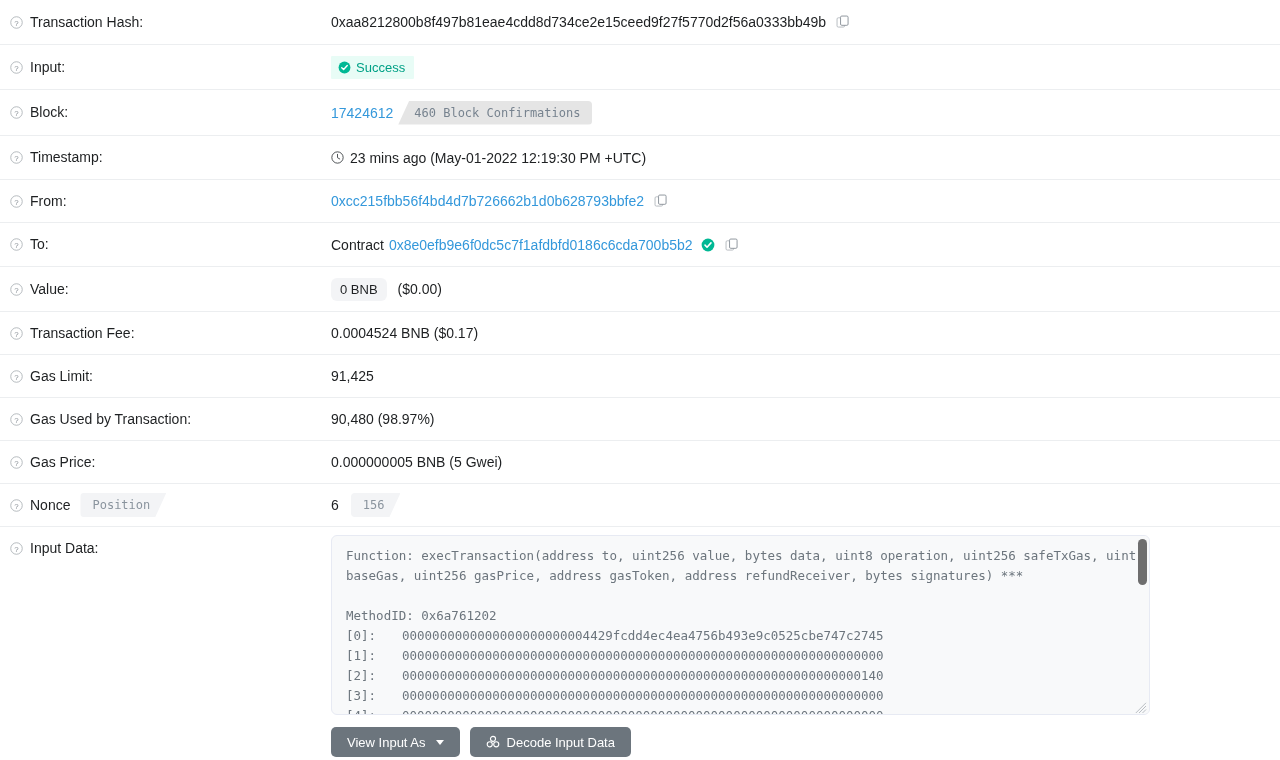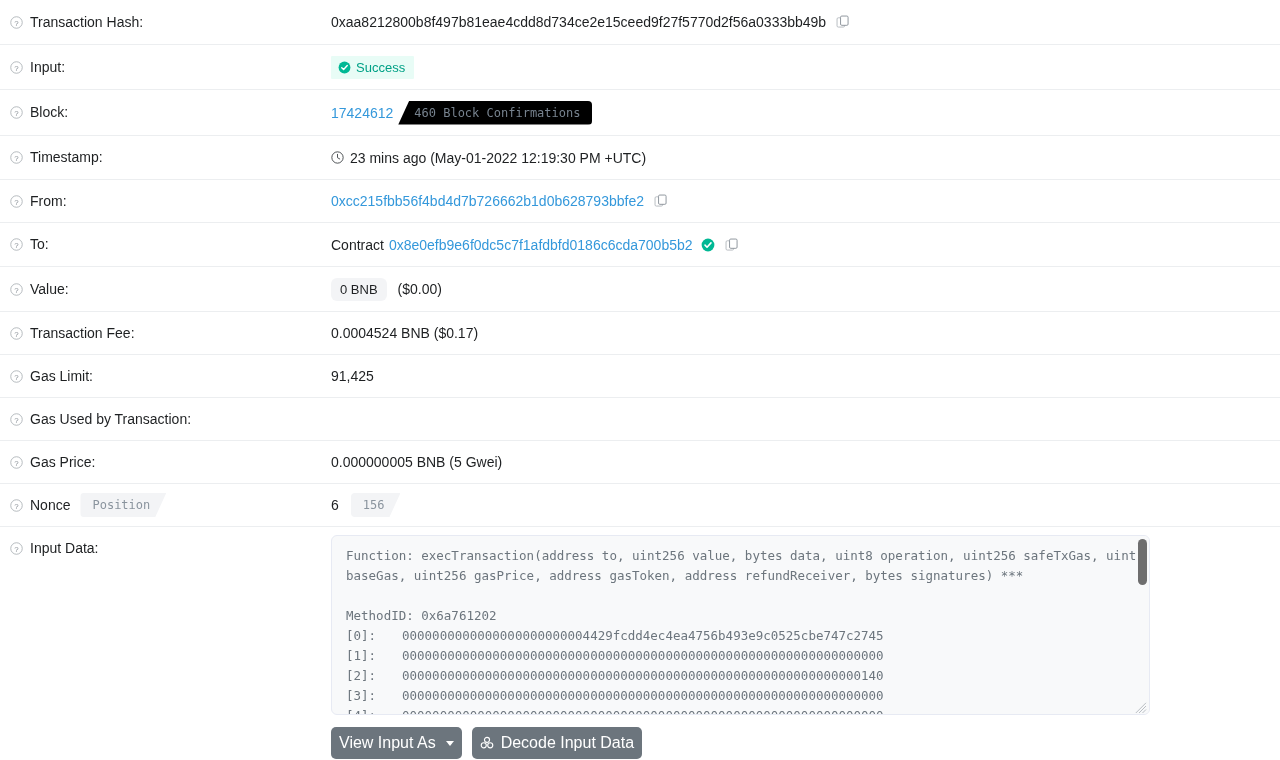--- a/index.html
+++ b/index.html
@@ -89,21 +89,21 @@
     font-size: 13px;
     line-height: 1;
   }
   .status-badge .chk { width: 13px; height: 13px; margin-right: 5px; flex:0 0 13px; }
   .status-badge .chk svg { display: block; }
 
   
   .ribbon-left {
     display: inline-flex;
     align-items: center;
-    background: #000000;
+    background: #e5e5e5;
     color: #77838f;
     font-size: 12px;
     font-family: "DejaVu Sans Mono", monospace;
     padding: 6px 12px 6px 16px;
     margin-left: 5px;
     line-height: 1;
     clip-path: polygon(11px 0, 100% 0, 100% 100%, 0 100%);
     border-radius: 0 4px 4px 0;
   }
 
@@ -180,23 +180,23 @@
   }
 
   .btn-row { display: flex; gap: 10px; padding-top: 12px; padding-bottom: 6px; }
   .btn {
     display: inline-flex;
     align-items: center;
     background: #6c757d;
     color: #ffffff;
     border: none;
     border-radius: 5px;
-    font-size: 16px;
+    font-size: 13px;
     font-family: "Liberation Sans", sans-serif;
-    padding: 8px 8px;
+    padding: 8px 16px;
     cursor: pointer;
     line-height: 1;
   }
   .btn .caret {
     margin-left: 10px;
     width: 0; height: 0;
     border-left: 4px solid transparent;
     border-right: 4px solid transparent;
     border-top: 5px solid #ffffff;
     display: inline-block;
@@ -386,20 +386,21 @@
   <div class="row" style="height:43px;">
     <div class="label-cell" style="height:42px;">
       <span class="help-icon">
         <svg viewBox="0 0 14 14" width="13" height="13">
             <circle cx="7" cy="7" r="6.2" fill="none" stroke="#b0b5ba" stroke-width="1"></circle>
             <text x="7" y="10.3" font-size="8.5" fill="#8a9097" text-anchor="middle" font-family="Liberation Sans, sans-serif">?</text>
           </svg>
       </span>
       <span>Gas Used by Transaction:</span>
     </div>
+    <div class="value-cell" style="height:42px;">90,480 (98.97%)</div>
   </div>
 
   <div class="row" style="height:43px;">
     <div class="label-cell" style="height:42px;">
       <span class="help-icon">
         <svg viewBox="0 0 14 14" width="13" height="13">
             <circle cx="7" cy="7" r="6.2" fill="none" stroke="#b0b5ba" stroke-width="1"></circle>
             <text x="7" y="10.3" font-size="8.5" fill="#8a9097" text-anchor="middle" font-family="Liberation Sans, sans-serif">?</text>
           </svg>
       </span>

